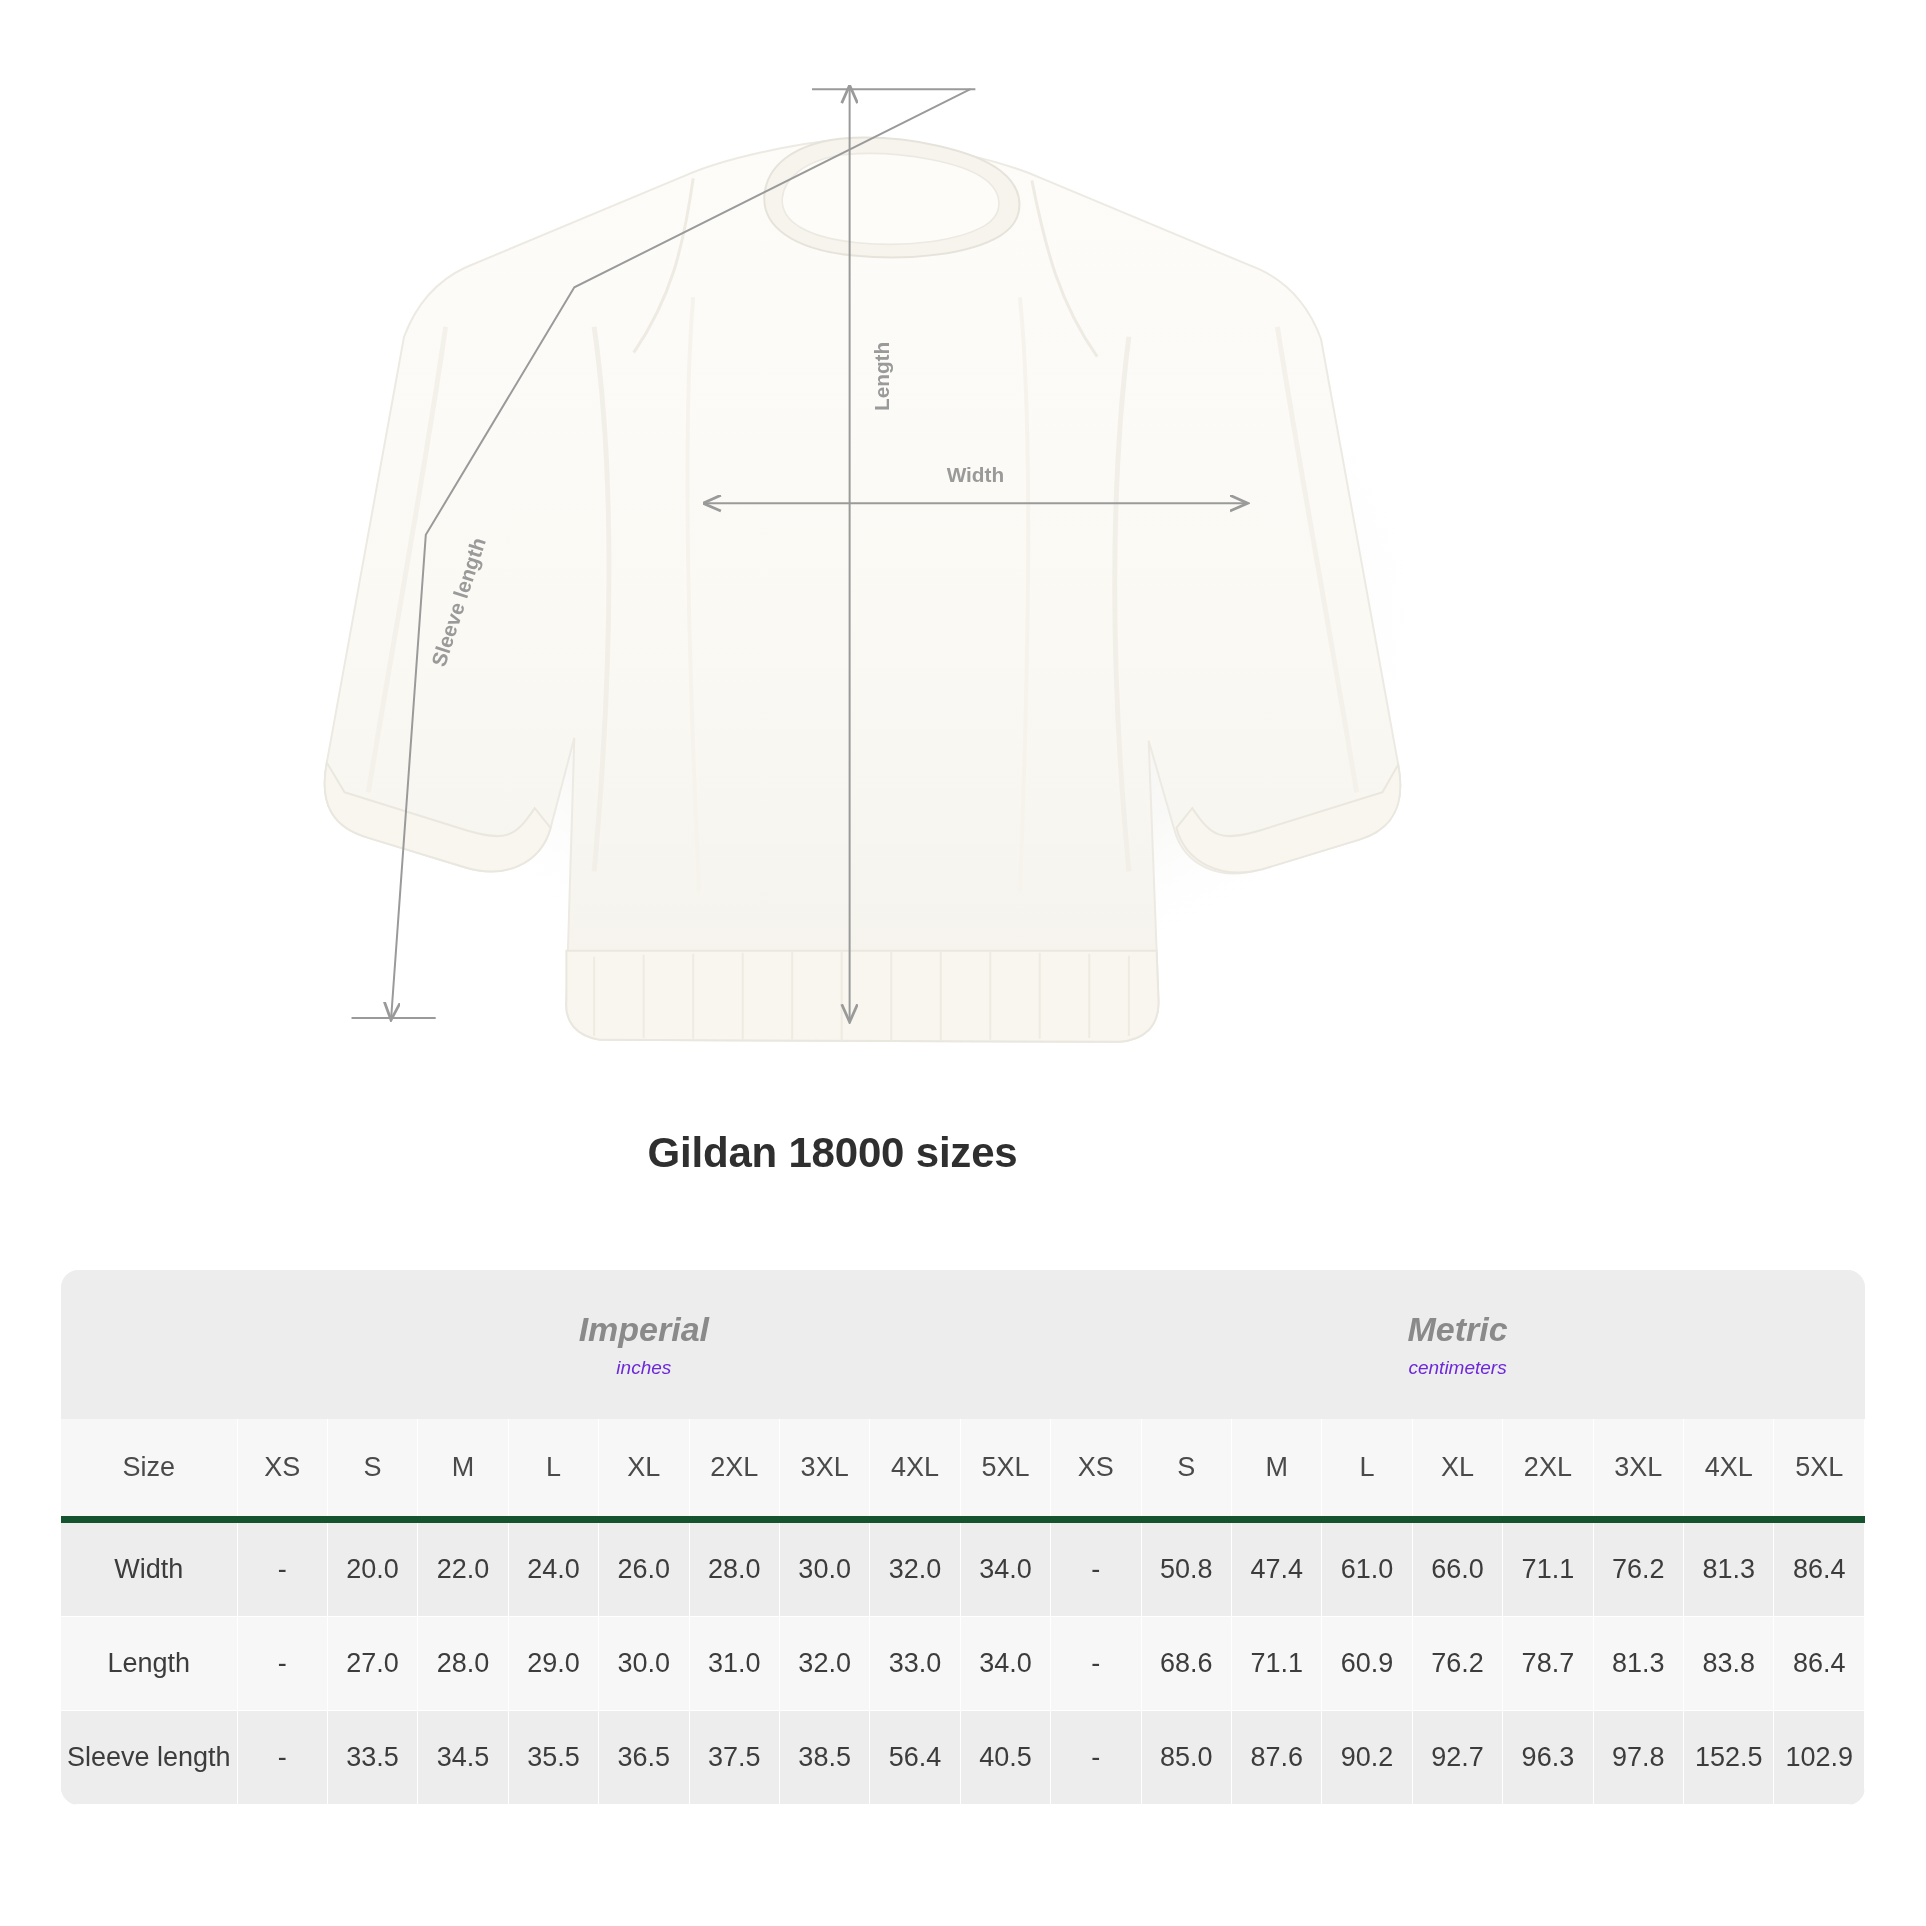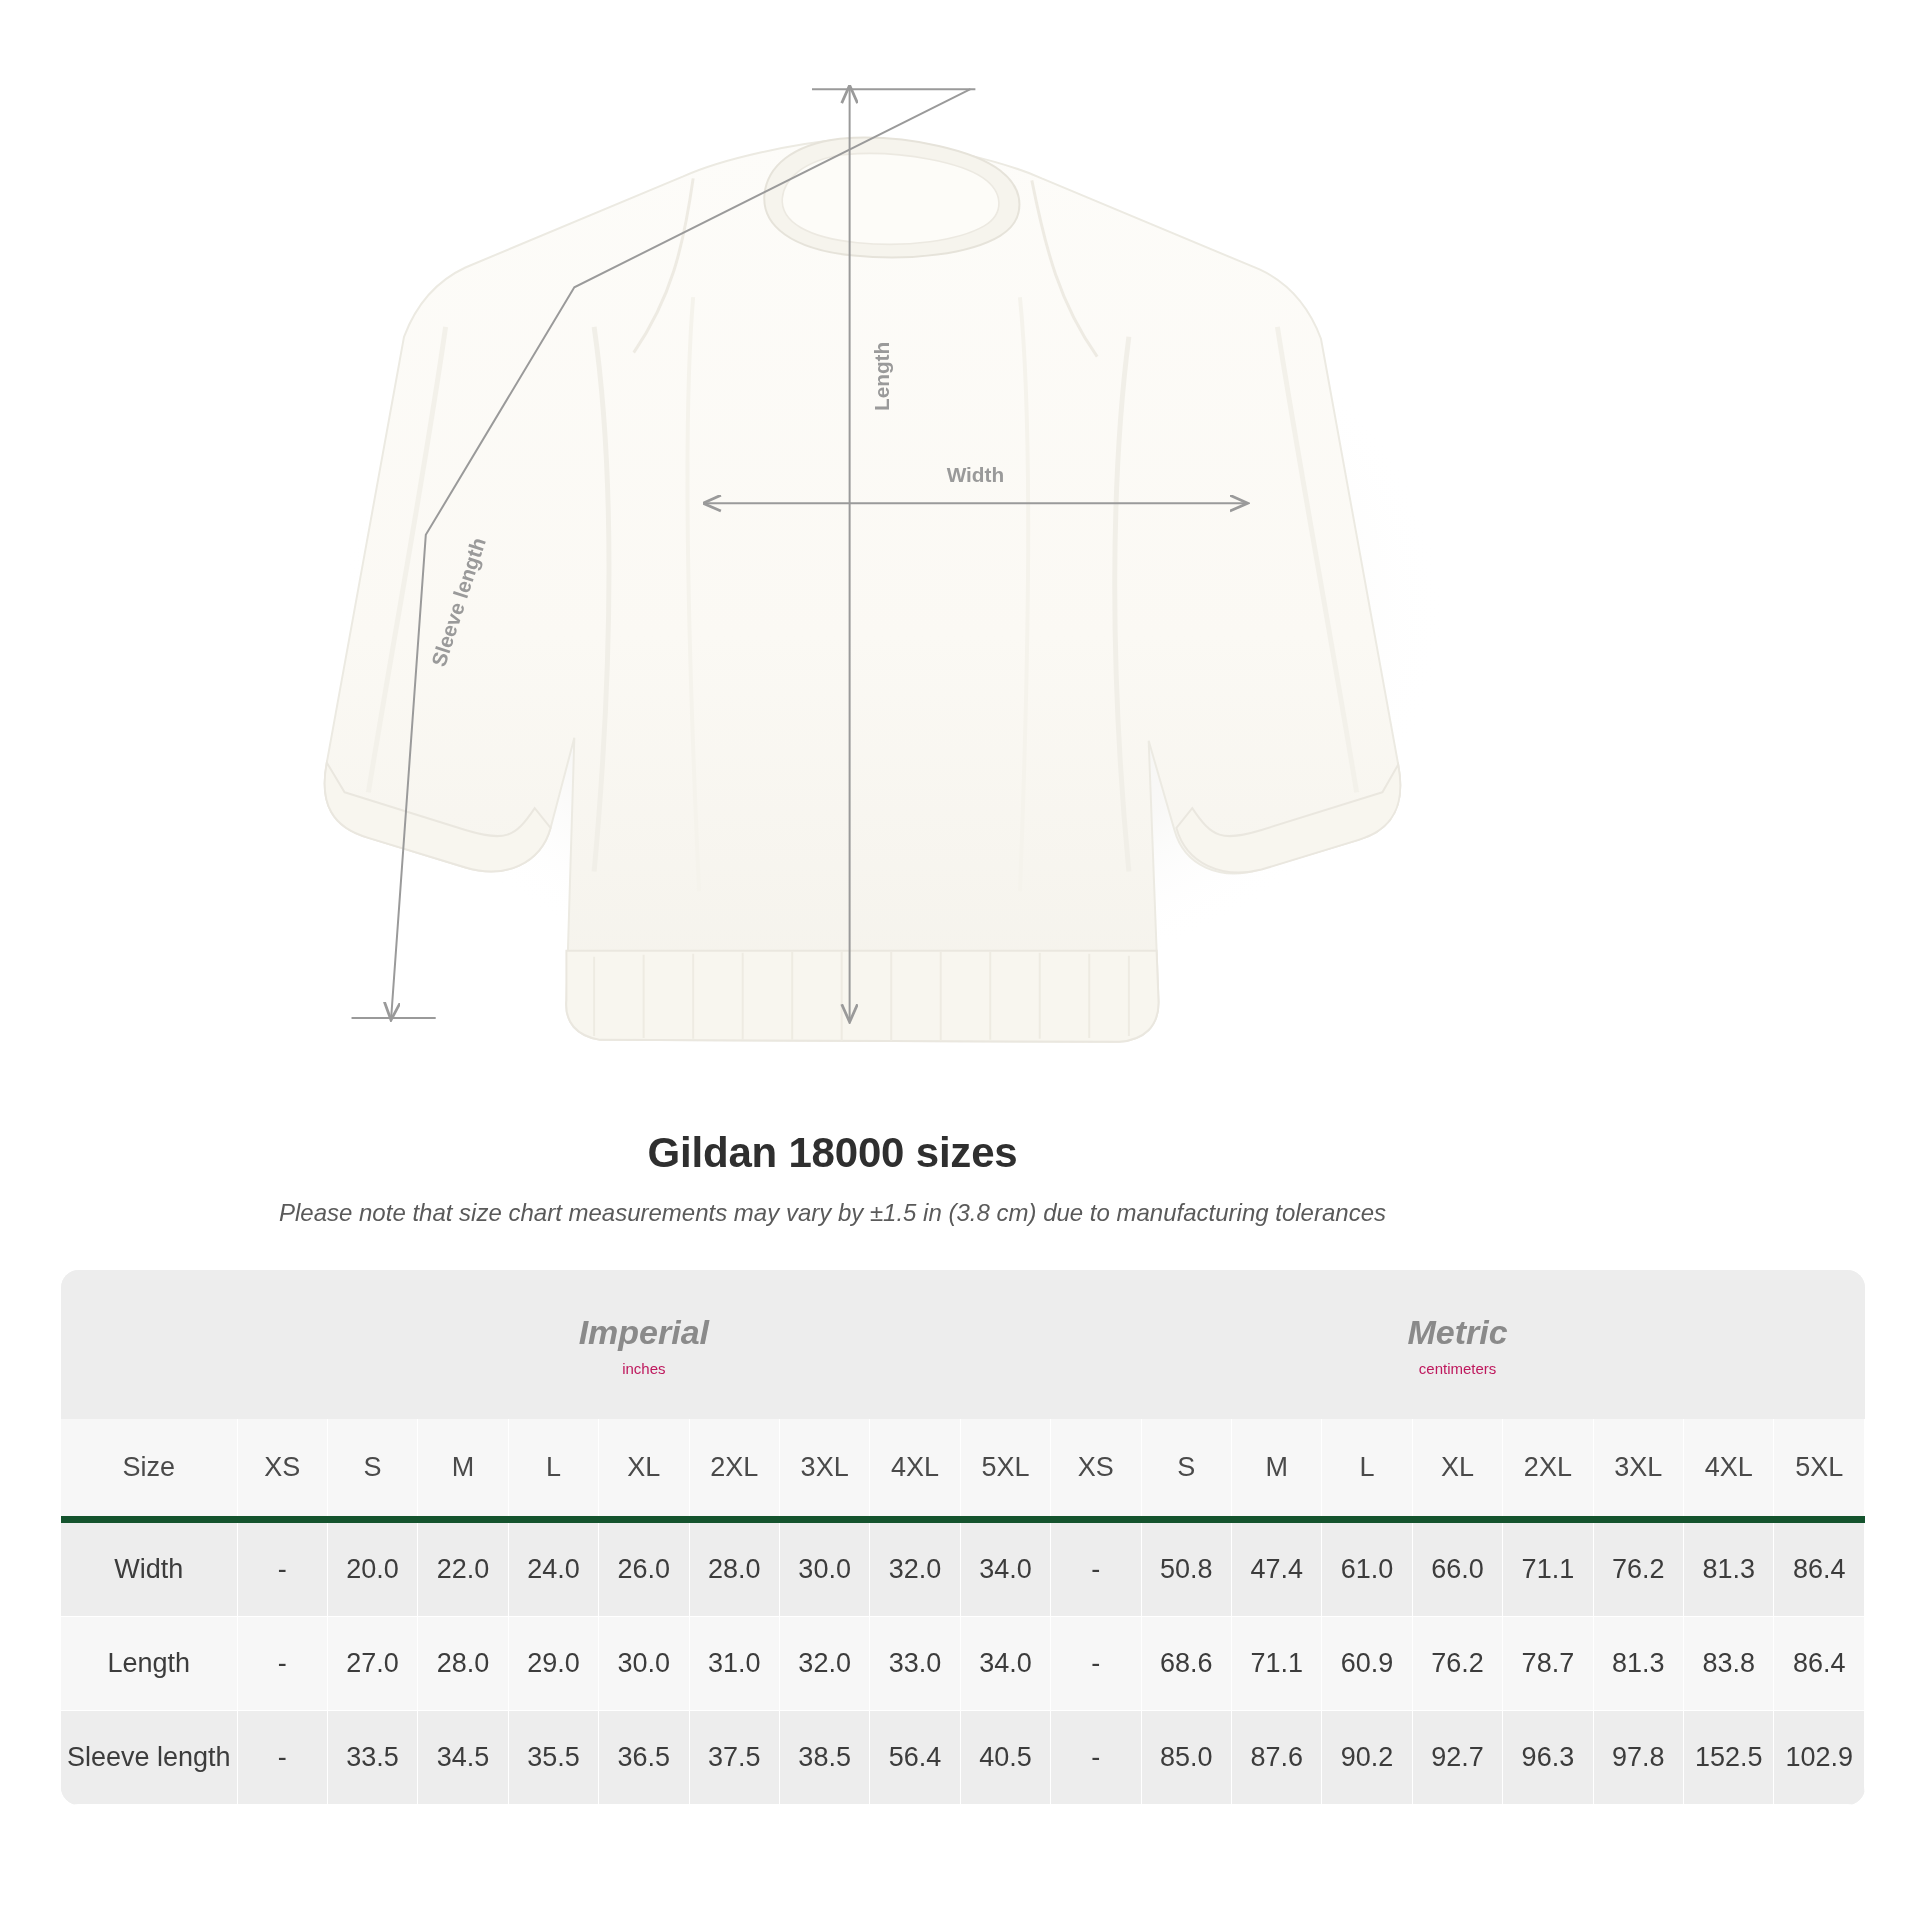--- a/index.html
+++ b/index.html
@@ -81,22 +81,23 @@
     border: none;
   }
   .unit-name {
     font-size: 34px;
     font-weight: bold;
     font-style: italic;
     color: #8a8a8a;
     text-align: center;
   }
   .unit-sub {
-    font-size: 15px;
-    color: #be185d;
+    font-size: 19px;
+    font-style: italic;
+    color: #6d28d9;
     margin-top: 8px;
   }
   .hdr-row td {
     height: 95px;
     font-size: 27px;
     font-weight: bold;
     color: #4a4a4a;
     background: #f7f7f7;
     border-right: 1px solid #ffffff;
     border-bottom: 7px solid #14532d;
@@ -232,21 +233,20 @@
       <line x1="355" y1="1028" x2="440" y2="1028" stroke="#9a9a9a" stroke-width="2"></line>
 
       <text class="meas-label" x="898" y="380" transform="rotate(-90 898 380)" text-anchor="middle">Length</text>
       <text class="meas-label" x="985" y="487" text-anchor="middle">Width</text>
       <text class="meas-label" x="470" y="610" transform="rotate(-72 470 610)" text-anchor="middle">Sleeve length</text>
     </svg>
   </div>
 
   <div class="title-block">
     <div class="chart-title">Gildan 18000 sizes</div>
-    <div class="chart-note">Please note that size chart measurements may vary by ±1.5 in (3.8 cm) due to manufacturing tolerances</div>
   </div>
 
   <div class="table-wrap">
     <table class="sizes">
       <colgroup>
         <col class="col-label">
         <col span="9">
         <col span="9">
       </colgroup>
       <tbody>

